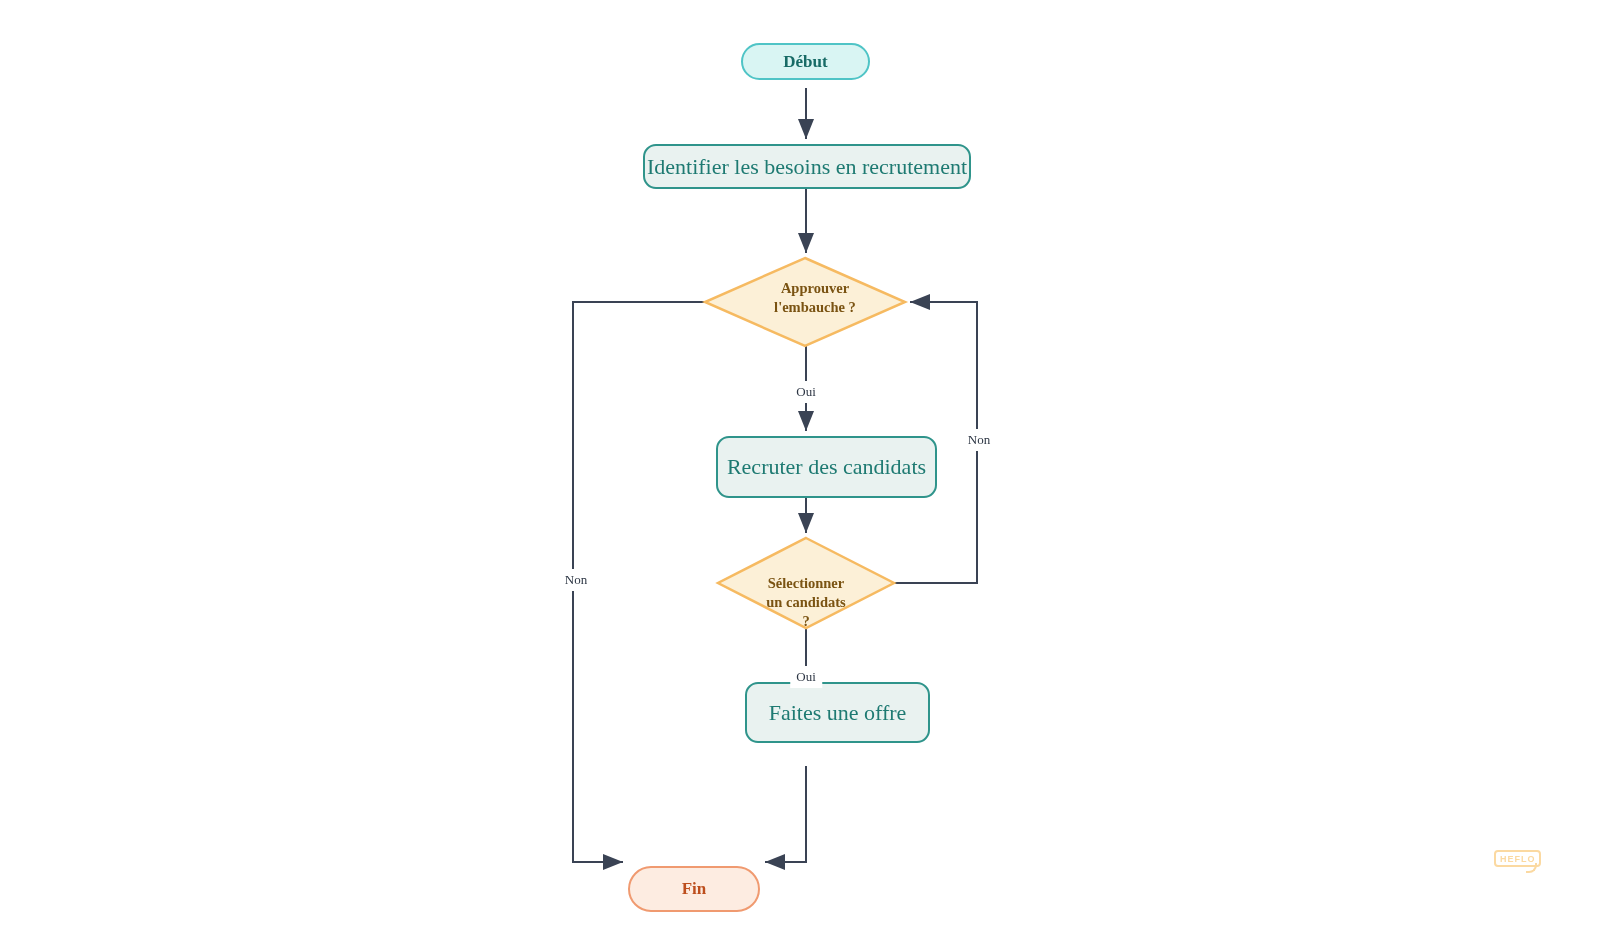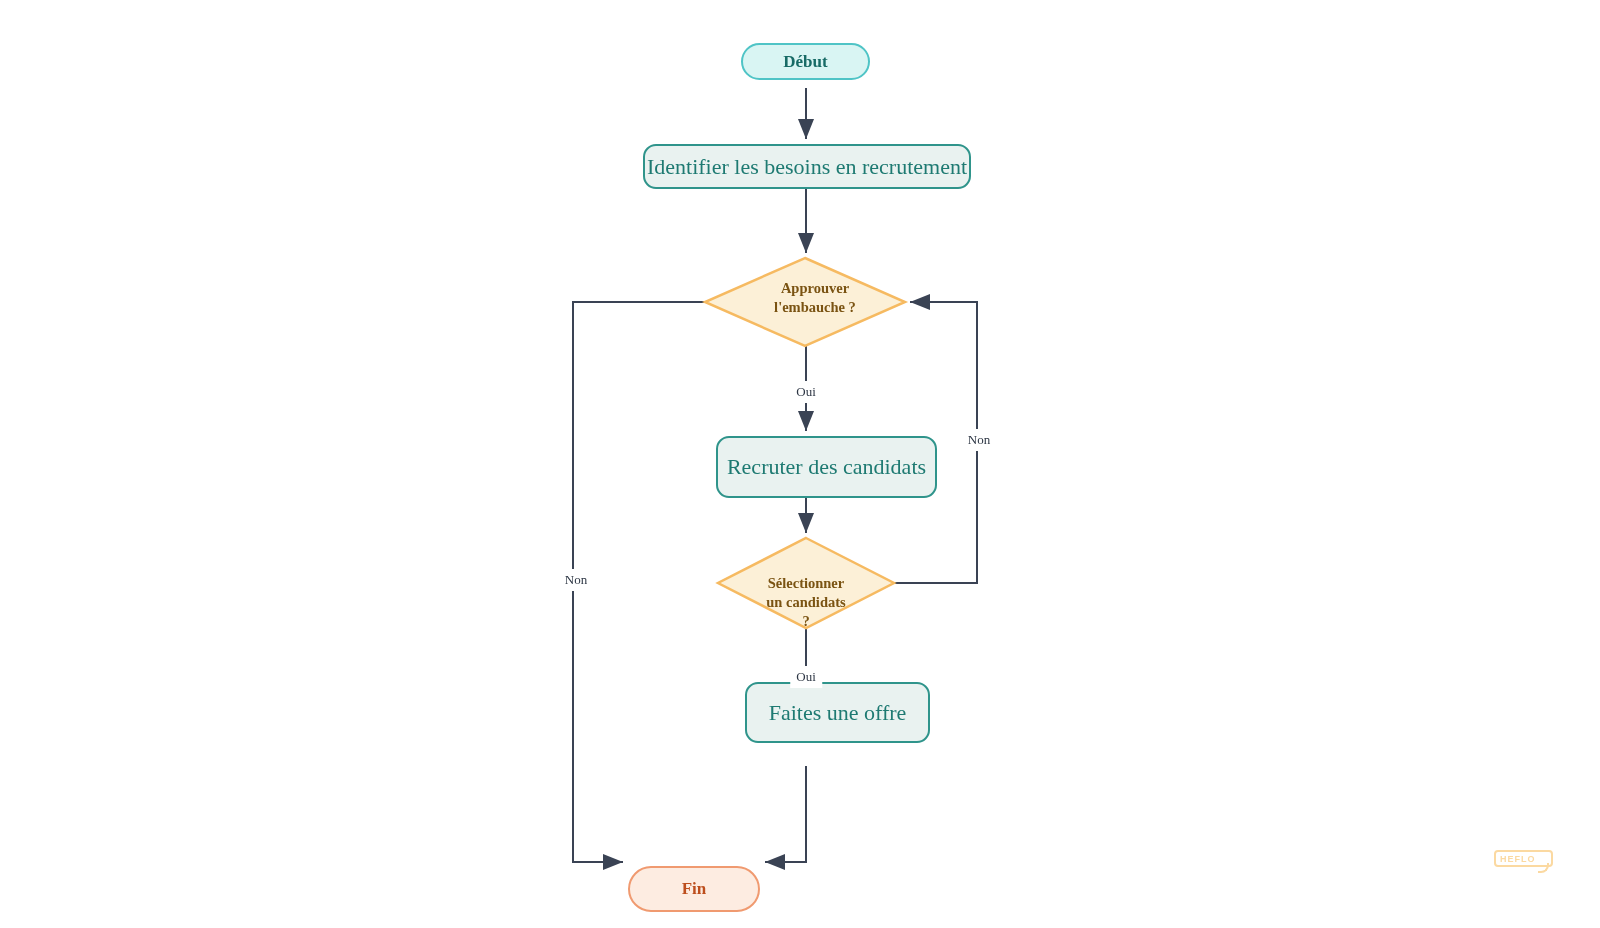--- a/index.html
+++ b/index.html
@@ -62,21 +62,21 @@
   .edge-label.non-right { left: 979px; top: 440px; }
   .edge-label.oui2 { left: 806px; top: 677px; }
   .edge-label.non-left { left: 576px; top: 580px; }
 
   .watermark {
     position: absolute; left: 1494px; top: 850px;
     border: 2px solid var(--watermark); border-radius: 4px;
     color: var(--watermark);
     font-family: "Liberation Sans", sans-serif;
     font-size: 9px; font-weight: bold; letter-spacing: 1px;
-    padding: 2px 15px 1px 4px; line-height: 10px;
+    padding: 2px 3px 1px 4px; line-height: 10px;
   }
   .watermark::after {
     content: ""; position: absolute; right: 2px; bottom: -8px;
     width: 9px; height: 8px;
     border-right: 2px solid var(--watermark);
     border-bottom: 2px solid var(--watermark);
     border-bottom-right-radius: 8px;
   }
 </style>
 </head>

